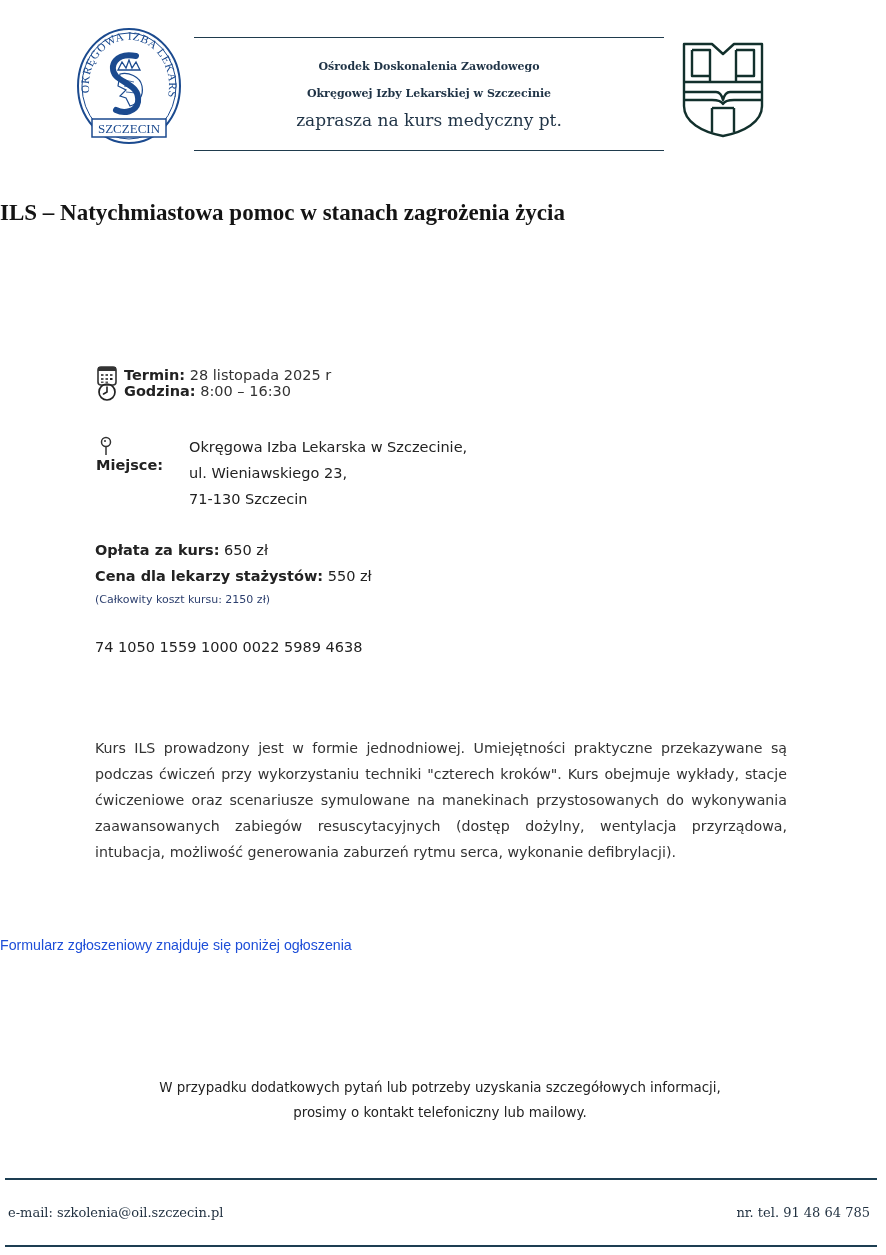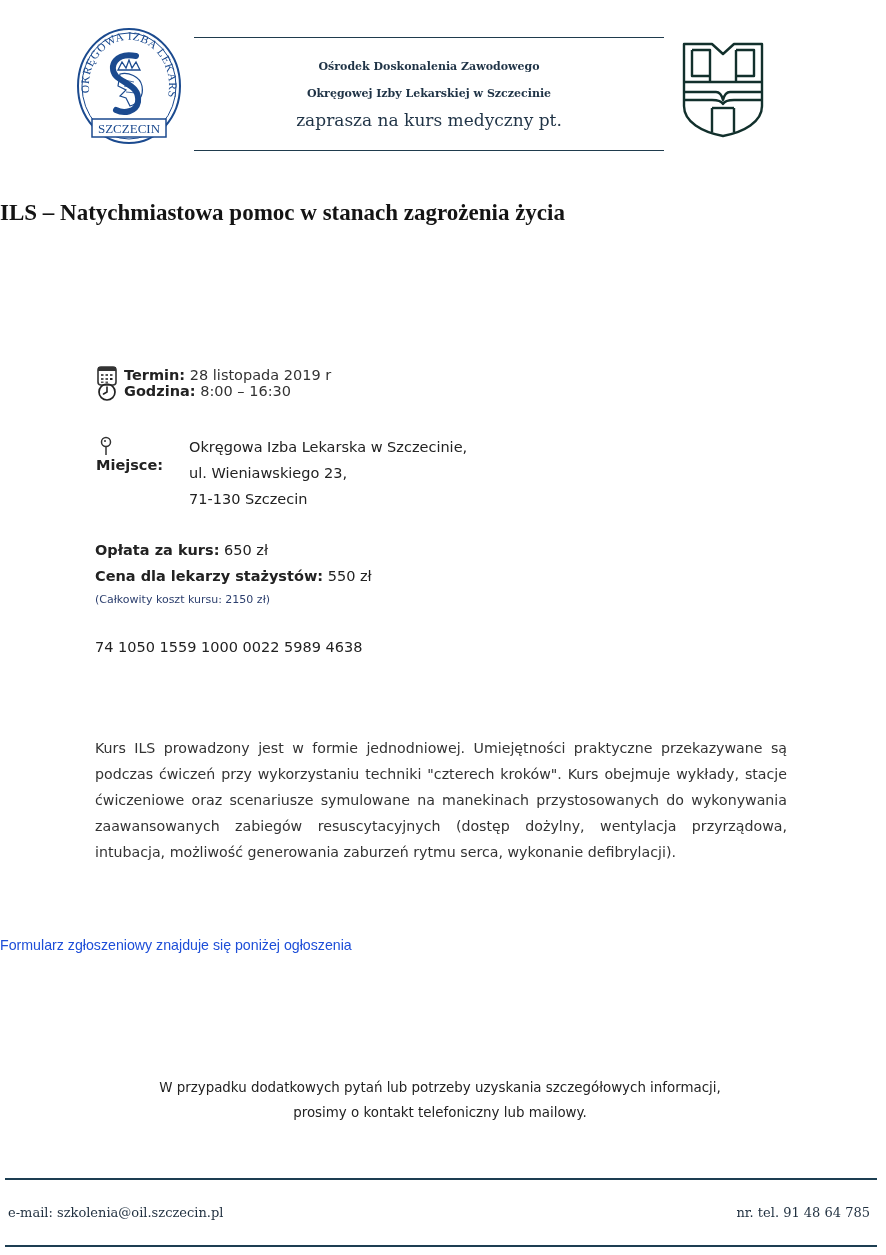--- a/index.html
+++ b/index.html
@@ -112,21 +112,21 @@
           <rect x="14" y="9" width="2.5" height="2"></rect>
         <rect x="5" y="13" width="2.5" height="2"></rect>
           <rect x="9.5" y="13" width="2.5" height="2"></rect>
           <rect x="14" y="13" width="2.5" height="2" fill="#222"></rect>
         <rect x="5" y="16.5" width="2.5" height="1.5"></rect>
           <rect x="9.5" y="16.5" width="2.5" height="1.5"></rect>
       </g>
     </svg>
   </span>
   <span class="label">Termin:</span>
-  <span class="val" style="white-space:pre;"> 28 listopada 2019 r</span>
+  <span class="val" style="white-space:pre;"> 28 listopada 2025 r</span>
 </div>
 
 <div class="abs info info-row" style="top:383px;">
   <span class="ico">
     <svg width="22" height="22" viewBox="0 0 22 22">
       <circle cx="11" cy="11" r="8" fill="none" stroke="#222" stroke-width="1.7"></circle>
       <path d="M11,6 L11,11 L7.5,13" fill="none" stroke="#222" stroke-width="1.6" stroke-linecap="round"></path>
     </svg>
   </span>
   <span class="label">Godzina:</span>

